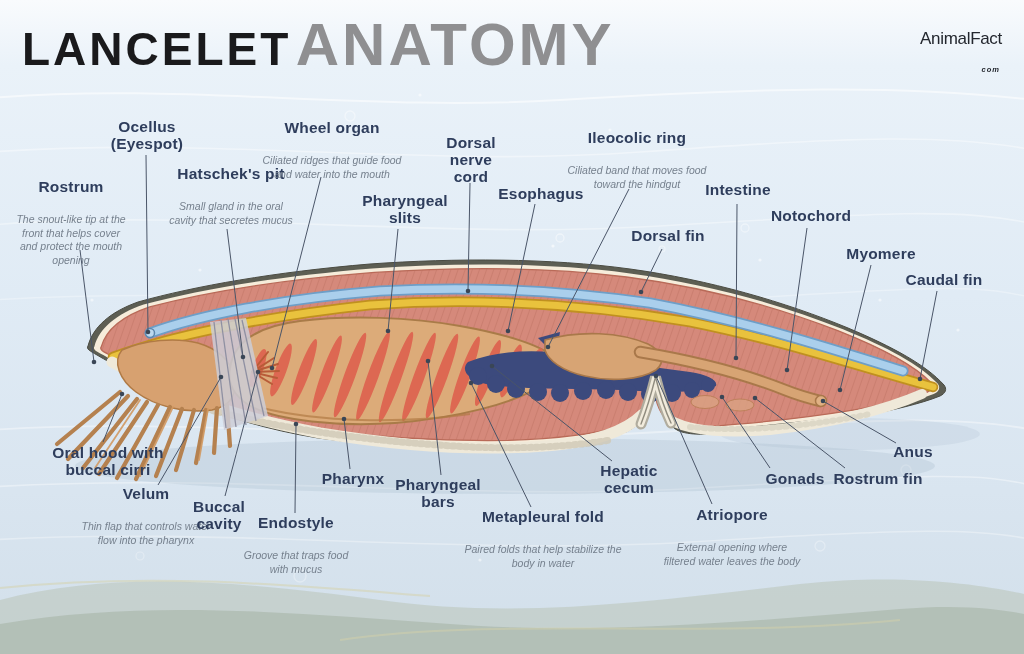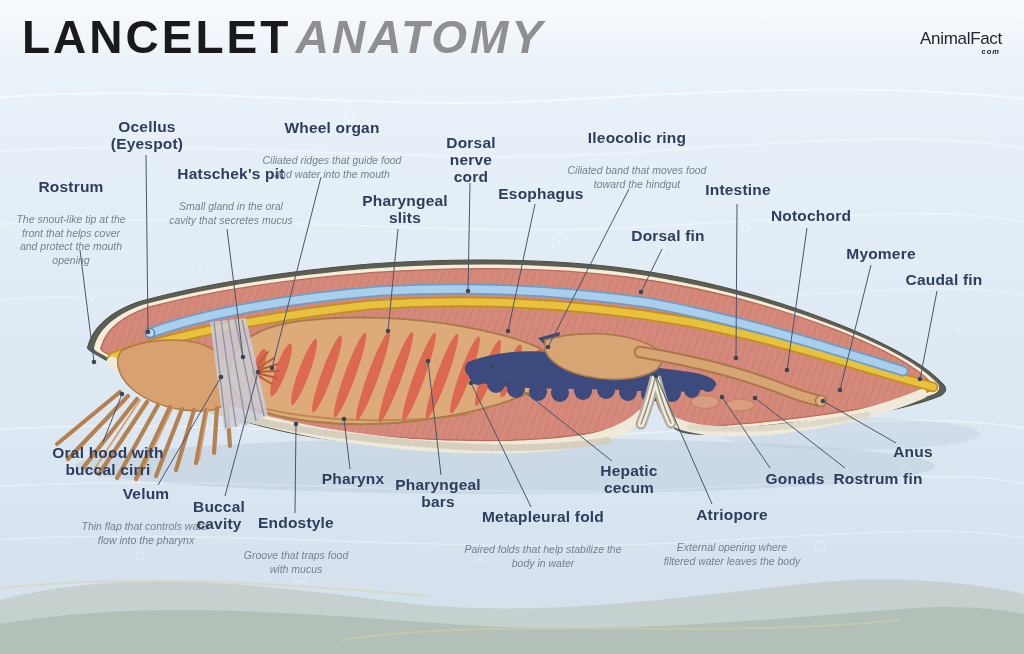--- a/index.html
+++ b/index.html
@@ -4,24 +4,24 @@
 <style>
   html,body{margin:0;padding:0;background:#c9d6e2;}
   .stage{
     position:relative;width:1024px;height:654px;overflow:hidden;
     font-family:"Liberation Sans",sans-serif;
     background:linear-gradient(180deg,#f9fbfd 0%,#eaf2f9 10%,#e0ebf5 45%,#d9e5f0 75%,#d2dfea 100%);
   }
   .scene{position:absolute;left:0;top:0;}
   .masthead{position:absolute;left:22px;top:10px;white-space:nowrap;}
   .masthead .t-main{font-size:46px;font-weight:bold;letter-spacing:3px;color:#1a1a1c;}
-  .masthead .t-accent{font-size:46px;font-weight:bold;letter-spacing:3px;color:#8f8f91;font-style:italic;}
+  .masthead .t-accent{font-size:60px;font-weight:bold;letter-spacing:3px;color:#8f8f91;}
   .logo{position:absolute;right:22px;top:30px;text-align:right;line-height:1;color:#23272e;}
   .logo .logo-main{font-size:17px;font-weight:normal;letter-spacing:-.3px;}
-  .logo .logo-tld{display:block;font-size:7.5px;font-weight:bold;letter-spacing:1px;margin-top:1px;padding-right:2px;font-style:italic;}
+  .logo .logo-tld{display:block;font-size:7.5px;font-weight:bold;letter-spacing:1px;margin-top:19px;padding-right:2px;font-style:italic;}
   .label{position:absolute;transform:translateX(-50%);text-align:center;}
   .lt{font-size:15.5px;font-weight:bold;line-height:1.1;color:#2e3d5c;letter-spacing:.2px;white-space:pre-line;}
   .ld{font-size:10.5px;line-height:1.3;color:#76818e;margin-top:18px;font-style:italic;}
 </style>
 </head>
 <body>
 
 <div class="stage">
 
 <svg class="scene" width="1024" height="654" viewBox="0 0 1024 654">

